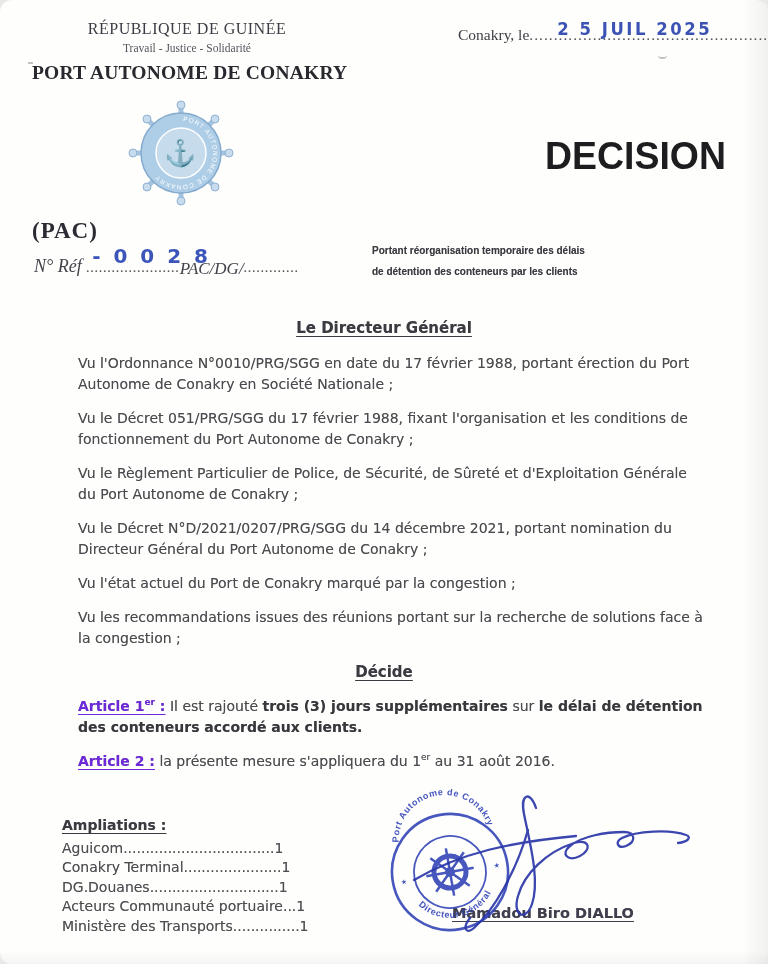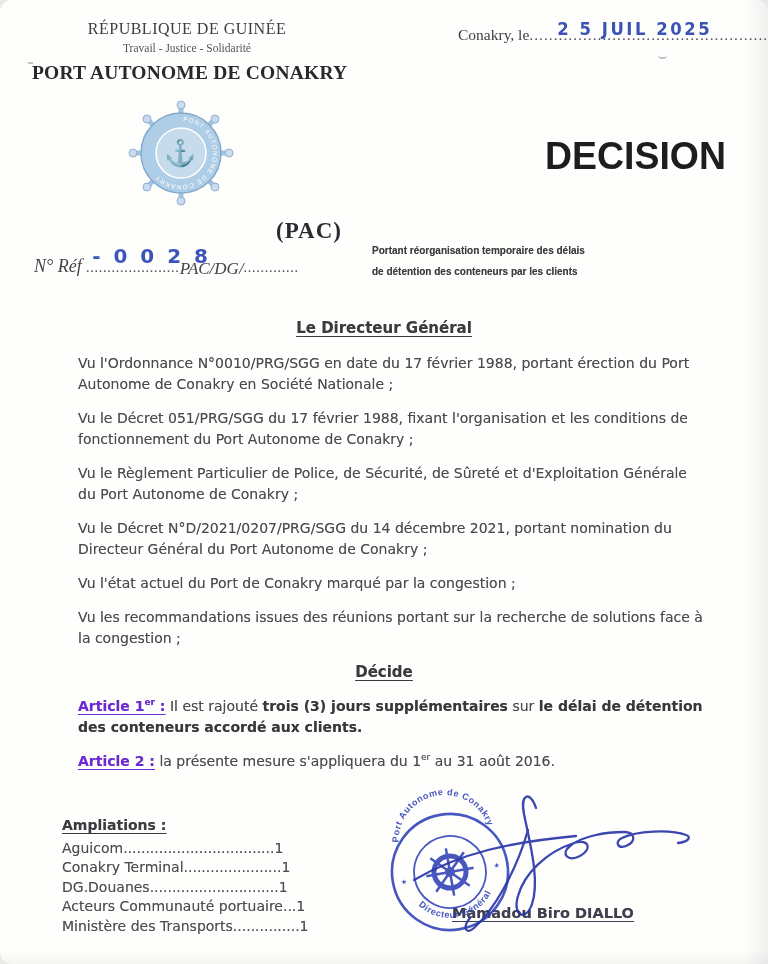--- a/index.html
+++ b/index.html
@@ -8,21 +8,21 @@
   .page::after{content:"";position:absolute;top:0;right:0;width:26px;height:100%;
     background:linear-gradient(to right,rgba(0,0,0,0),rgba(0,0,0,0.05));pointer-events:none;}
   .page::before{content:"";position:absolute;bottom:0;left:0;width:100%;height:14px;
     background:linear-gradient(to bottom,rgba(0,0,0,0),rgba(0,0,0,0.04));pointer-events:none;}
 
   
   .hdr-left{position:absolute;left:32px;top:20px;width:310px;text-align:center;color:#3a3a3a;}
   .republic{font-size:16px;letter-spacing:.5px;color:#3c3c44;}
   .motto{font-size:11.5px;margin-top:4px;color:#55555d;}
   .org{font-size:19.5px;font-weight:700;margin-top:8px;letter-spacing:.2px;color:#28282e;white-space:nowrap;}
-  .pac{position:absolute;left:32px;top:218px;width:310px;text-align:right;
+  .pac{position:absolute;left:32px;top:218px;width:310px;text-align:left;
        font-size:23px;font-weight:700;color:#2b2b33;letter-spacing:1px;}
 
   .date-line{position:absolute;left:458px;top:26px;width:300px;font-size:15.5px;color:#3e3e46;white-space:nowrap;}
   .date-dots{position:relative;display:inline-block;letter-spacing:1px;color:#52525a;}
   .date-stamp{position:absolute;left:28px;top:-7px;font-family:"DejaVu Sans",sans-serif;
       font-weight:700;font-size:16.5px;letter-spacing:2.5px;color:#3c53b4;white-space:nowrap;
       transform:scaleY(1.12);}
   .date-mark{position:absolute;left:200px;top:26px;width:9px;height:5px;
       border-bottom:2px solid #9a9a9a;border-radius:0 0 4px 4px;opacity:.6;}
 

